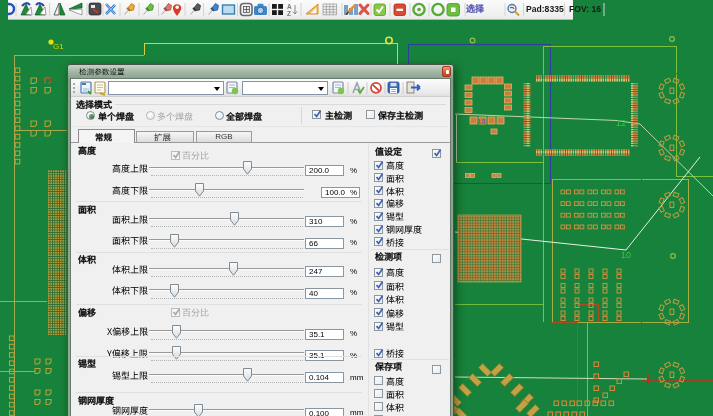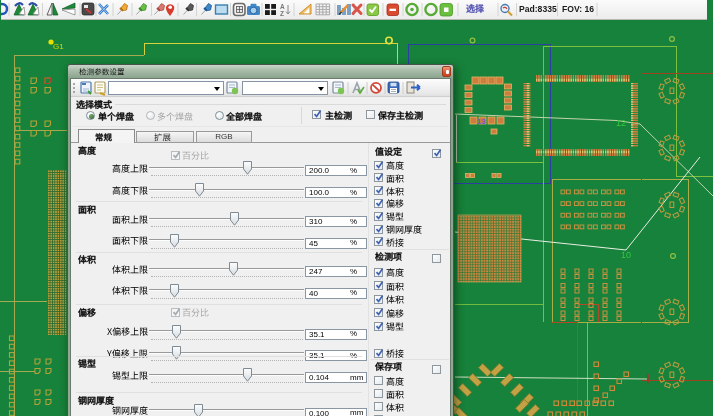--- a/index.html
+++ b/index.html
@@ -1,31 +1,31 @@
 <!DOCTYPE html>
 <html><head><meta charset="utf-8"><style>
 *{margin:0;padding:0;box-sizing:border-box}
 body{width:713px;height:416px;overflow:hidden;position:relative;background:#17823b;font-family:"Liberation Sans",sans-serif}
 #pcb{position:absolute;left:0;top:0;z-index:1}
-#topbar{position:absolute;left:1px;top:0;width:706px;height:20px;background:linear-gradient(#fbfbfb,#ececec);border-bottom:1px solid #b7b7b0;z-index:30}
+#topbar{position:absolute;left:8px;top:0;width:565px;height:20px;background:linear-gradient(#fbfbfb,#ececec);border-bottom:1px solid #b7b7b0;z-index:30}
 #dlg{position:absolute;left:67px;top:64px;width:387px;height:356px;z-index:20;background:linear-gradient(180deg,#c9d5c9 0,#aabdab 5px,#8fa791 12px,#859e87 15px,#8aa28c 40px,#93ab95 100%);border:1px solid #46544a;border-radius:3px 3px 0 0;box-shadow:2px 3px 9px rgba(0,20,5,.5)}
 #client{position:absolute;left:2px;top:13px;width:381px;height:345px;background:#f0f0f0;border:1px solid #6a7a6e;border-bottom:none;overflow:hidden}
 #dtb{position:absolute;left:0;top:0;width:379px;height:18px;background:linear-gradient(#fdfdfd,#e7e7e7 88%,#dfdfdf);border-bottom:1px solid #cfcfcf}
 .combo{position:absolute;height:14px;background:#fff;border:1px solid #8494a4}
 .combo i{position:absolute;right:3px;top:5px;width:0;height:0;border:3px solid transparent;border-top:4px solid #000}
 .cb{position:absolute;width:9px;height:9px;border:1px solid #8e979d;background:linear-gradient(135deg,#fdfdfd,#e7ebee)}
 .cb.dis{border-color:#b8bdc1;background:#f5f5f5}
 .tick{position:absolute;left:0;top:-1px;width:10px;height:10px;overflow:visible}
 .rad{position:absolute;width:9px;height:9px;border-radius:50%;border:1px solid #7e8f9a;background:radial-gradient(circle at 35% 30%,#fff,#dde3e8)}
 .rad.dis{border-color:#b5b5b5}
 .dot{position:absolute;left:2px;top:2px;width:5px;height:5px;border-radius:50%;background:radial-gradient(circle at 35% 30%,#7aa86a,#2d5d2a)}
 .track{position:absolute;height:2px;background:#999;border-bottom:1px solid #fdfdfd}
 .ticks{position:absolute;height:0;border-top:1px dotted #b2b2b2}
 .thumb{position:absolute;width:9px;height:14px;overflow:visible}
-.inp{position:absolute;width:62px;height:11px;background:#fff;border:1px solid #8a97a2;font-size:8px;line-height:10px;padding-left:3px;color:#000}
+.inp{position:absolute;width:39px;height:11px;background:#fff;border:1px solid #8a97a2;font-size:8px;line-height:10px;padding-left:3px;color:#000}
 .u{position:absolute;font-size:8px;color:#000}
 .gsep{position:absolute;height:1px;background:#e0e0e0}
 .tab{position:absolute;font-size:8px;text-align:center}
 </style></head><body>
 <svg width="0" height="0" style="position:absolute">
     <defs>
       <linearGradient id="tg" x1="0" y1="0" x2="0" y2="1">
         <stop stop-color="#fdfdfd"></stop>
         <stop offset="1" stop-color="#d7dce0"></stop>
       </linearGradient>
@@ -645,21 +645,21 @@
         <use href="#z9ad8" x="0"></use>
         <use href="#z5ea6" x="100"></use>
         <use href="#z4e0b" x="200"></use>
         <use href="#z9650" x="300"></use>
       </svg>
       <div class="track" style="left:78px;top:109.5px;width:155px"></div>
       <div class="ticks" style="left:80px;top:118.0px;width:152px"></div>
       <svg class="thumb" style="left:123.5px;top:104.0px">
         <path d="M0.5,0.5 H8.5 V8 L4.5,13.2 L0.5,8 Z" fill="url(#tg)" stroke="#7e8a94"></path>
       </svg>
-      <div class="inp" style="left:234px;top:108.0px">100.0</div>
+      <div class="inp" style="left:250px;top:108.0px">100.0</div>
       <div class="u" style="left:279px;top:108.5px">%</div>
       <svg style="position:absolute;left:41.0px;top:135.5px;overflow:visible;" width="36.0" height="9" viewBox="0 0 400 100" fill="#000">
         <use href="#z9762" x="0"></use>
         <use href="#z79ef" x="100"></use>
         <use href="#z4e0a" x="200"></use>
         <use href="#z9650" x="300"></use>
       </svg>
       <div class="track" style="left:78px;top:138.5px;width:155px"></div>
       <div class="ticks" style="left:80px;top:147.0px;width:152px"></div>
       <svg class="thumb" style="left:158.5px;top:133.0px">
@@ -671,21 +671,21 @@
         <use href="#z9762" x="0"></use>
         <use href="#z79ef" x="100"></use>
         <use href="#z4e0b" x="200"></use>
         <use href="#z9650" x="300"></use>
       </svg>
       <div class="track" style="left:78px;top:160px;width:155px"></div>
       <div class="ticks" style="left:80px;top:168.5px;width:152px"></div>
       <svg class="thumb" style="left:98.5px;top:154.5px">
         <path d="M0.5,0.5 H8.5 V8 L4.5,13.2 L0.5,8 Z" fill="url(#tg)" stroke="#7e8a94"></path>
       </svg>
-      <div class="inp" style="left:234px;top:158.5px">45</div>
+      <div class="inp" style="left:234px;top:158.5px">66</div>
       <div class="u" style="left:279px;top:159px">%</div>
       <svg style="position:absolute;left:41.0px;top:185.5px;overflow:visible;" width="36.0" height="9" viewBox="0 0 400 100" fill="#000">
         <use href="#z4f53" x="0"></use>
         <use href="#z79ef" x="100"></use>
         <use href="#z4e0a" x="200"></use>
         <use href="#z9650" x="300"></use>
       </svg>
       <div class="track" style="left:78px;top:188.5px;width:155px"></div>
       <div class="ticks" style="left:80px;top:197.0px;width:152px"></div>
       <svg class="thumb" style="left:157.5px;top:183.0px">

